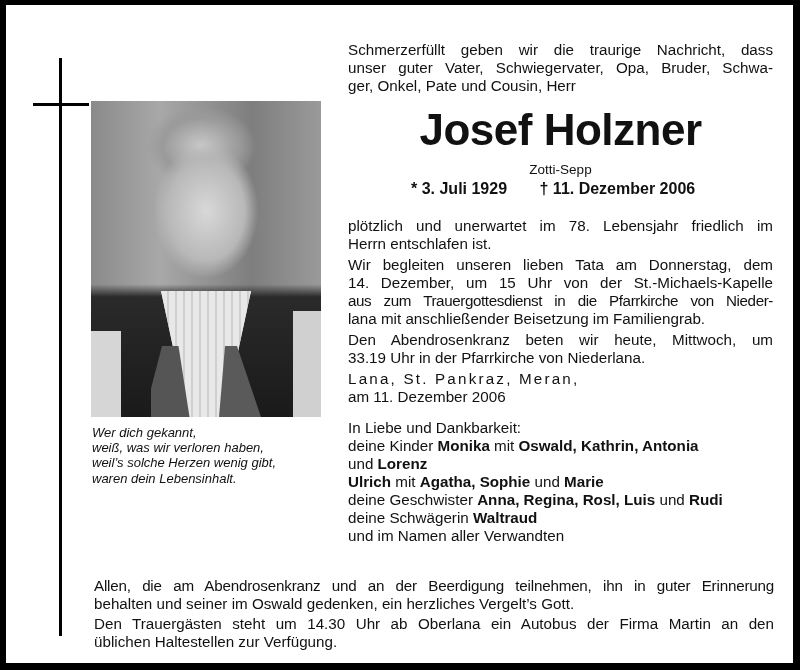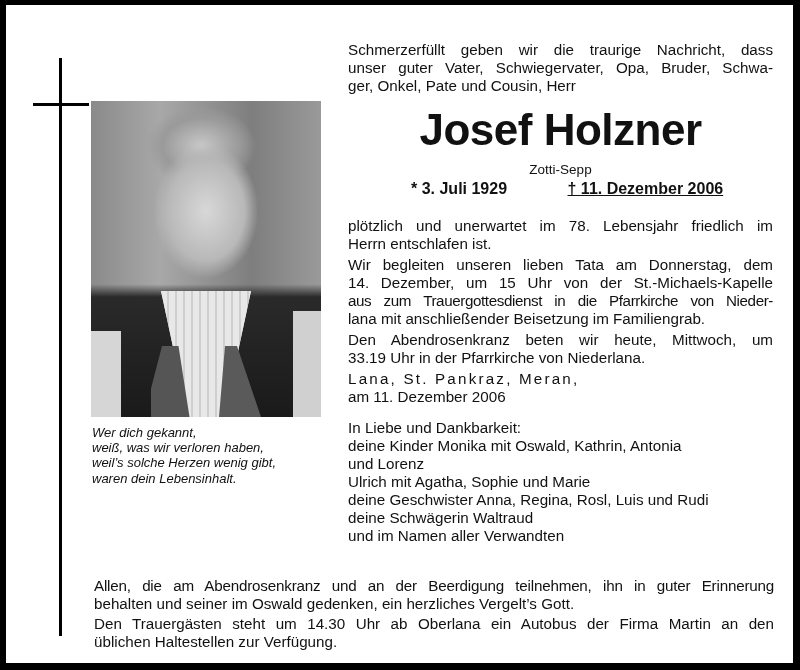--- a/index.html
+++ b/index.html
@@ -63,28 +63,28 @@
       font-weight: bold; font-size: 44px; line-height: 50px; letter-spacing: -0.5px;
     }
     .nickname {
       left: 342px; width: 425px; top: 157px; text-align: center;
       font-weight: normal; font-size: 13.5px;
     }
     .dates {
       left: 405px; top: 175px; font-weight: bold; font-size: 16px; white-space: nowrap;
     }
     .dates span { display: inline-block; }
-    .dates .death { margin-left: 56px; text-decoration: underline; }
+    .dates .death { margin-left: 28px; }
     .p1 { top: 212px; }
     .p2 { top: 251px; }
     .p3 { top: 326px; }
     .p4 { top: 365px; }
     .p4 .spaced { letter-spacing: 2.2px; }
     .p5 { top: 414px; }
-    b { font-weight: normal; }
+    b { font-weight: bold; }
     .bottom {
       left: 88px; width: 680px; font-size: 15.2px; line-height: 18px;
     }
     .b1 { top: 572px; }
     .b2 { top: 610px; }
     .footer {
       left: 560px; width: 208px; top: 647px; text-align: right;
       font-size: 10px; letter-spacing: -0.3px; white-space: nowrap;
     }
   </style>

